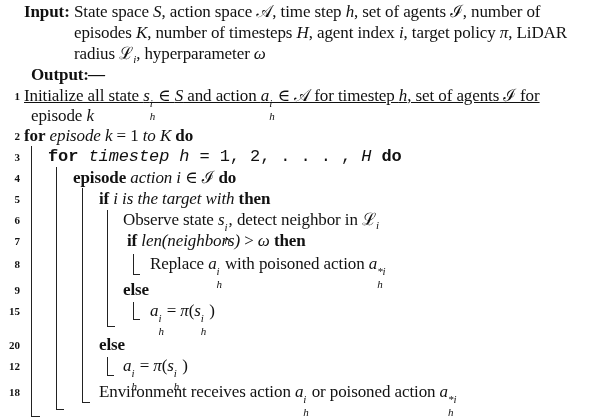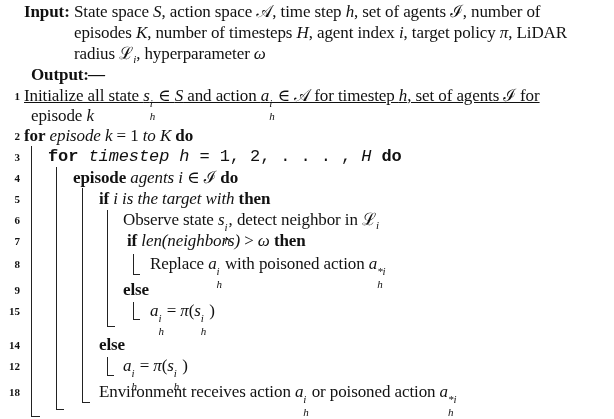--- a/index.html
+++ b/index.html
@@ -48,21 +48,21 @@
   <span class="txt" style="left:24px;"><span class="kw">for</span> <i>episode k</i> = 1 <i>to K</i> <span class="kw">do</span></span>
 </div>
 
 <div class="row" style="top:146px;">
   <span class="ln">3</span>
   <span class="txt" style="left:48px;font-family:Liberation Mono, monospace;"><span class="kw">for</span> <i>timestep h</i> = 1, 2, . . . , <i>H</i> <span class="kw">do</span></span>
 </div>
 
 <div class="row" style="top:167px;">
   <span class="ln">4</span>
-  <span class="txt" style="left:73px;"><span class="kw">episode</span> <i>agents i</i> ∈ ℐ <span class="kw">do</span></span>
+  <span class="txt" style="left:73px;"><span class="kw">episode</span> <i>action i</i> ∈ ℐ <span class="kw">do</span></span>
 </div>
 
 <div class="row" style="top:188px;">
   <span class="ln">5</span>
   <span class="txt" style="left:99px;"><span class="kw">if</span> <i>i is the target with</i> <span class="kw">then</span></span>
 </div>
 
 <div class="row" style="top:209px;">
   <span class="ln">6</span>
   <span class="txt" style="left:123px;">Observe state <i>s</i><span class="sx"><span class="up">i</span><span class="dn">h</span></span>&nbsp;, detect neighbor in ℒ<sub>i</sub></span>
@@ -82,21 +82,21 @@
   <span class="ln">9</span>
   <span class="txt kw" style="left:123px;">else</span>
 </div>
 
 <div class="row" style="top:300px;">
   <span class="ln">15</span>
   <span class="txt" style="left:150px;"><i>a</i><span class="sx"><span class="up">i</span><span class="dn">h</span></span>&nbsp;&nbsp;= <i>π</i>(<i>s</i><span class="sx"><span class="up">i</span><span class="dn">h</span></span>&nbsp;&nbsp;)</span>
 </div>
 
 <div class="row" style="top:334px;">
-  <span class="ln">14</span>
+  <span class="ln">20</span>
   <span class="txt kw" style="left:99px;">else</span>
 </div>
 
 <div class="row" style="top:355px;">
   <span class="ln">12</span>
   <span class="txt" style="left:123px;"><i>a</i><span class="sx"><span class="up">i</span><span class="dn">h</span></span>&nbsp;&nbsp;= <i>π</i>(<i>s</i><span class="sx"><span class="up">i</span><span class="dn">h</span></span>&nbsp;&nbsp;)</span>
 </div>
 
 <div class="row" style="top:381px;">
   <span class="ln">18</span>

